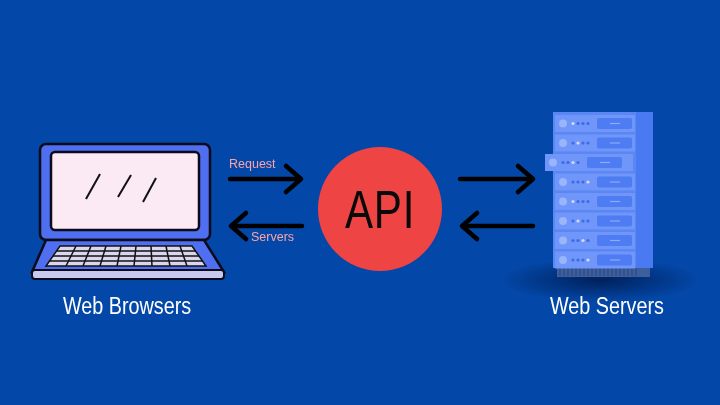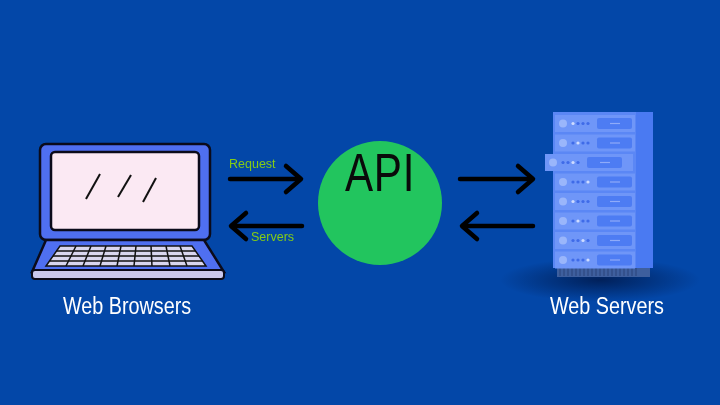--- a/index.html
+++ b/index.html
@@ -1,20 +1,20 @@
 <!DOCTYPE html>
 <html><head>
 <meta charset="utf-8">
 <style>
   html,body{margin:0;padding:0;}
   body{width:720px;height:405px;overflow:hidden;background:#0347a8;position:relative;font-family:"Liberation Sans",sans-serif;}
   .abs{position:absolute;}
   .label-big{color:#ffffff;font-family:"Liberation Sans",sans-serif;font-size:23px;transform:scaleX(0.86);transform-origin:center;white-space:nowrap;text-align:center;}
-  .label-small{color:#84cc16;font-size:12.5px;font-family:"Liberation Sans",sans-serif;white-space:nowrap;}
-  #api-circle{left:318px;top:141px;width:124px;height:124px;border-radius:50%;background:#22c55e;display:flex;justify-content:center;}
+  .label-small{color:#fca5a5;font-size:12.5px;font-family:"Liberation Sans",sans-serif;white-space:nowrap;}
+  #api-circle{left:318px;top:147px;width:124px;height:124px;border-radius:50%;background:#ef4444;display:flex;align-items:center;justify-content:center;}
   #api-text{font-family:"Liberation Sans",sans-serif;font-size:54px;color:#0a0a0a;transform:scaleX(0.78);letter-spacing:1px;}
   svg{overflow:visible;}
 </style>
 </head>
 <body>
 
 <svg class="abs" style="left:28px;top:142px;" width="200" height="145" viewBox="0 0 200 145">
 
   <rect x="12" y="2" width="170" height="96" rx="6" fill="#4f6ff0" stroke="#0b0b1a" stroke-width="2.5"></rect>
   <rect x="23" y="10" width="148" height="78" rx="4" fill="#fbe9f3" stroke="#0b0b1a" stroke-width="2.5"></rect>

